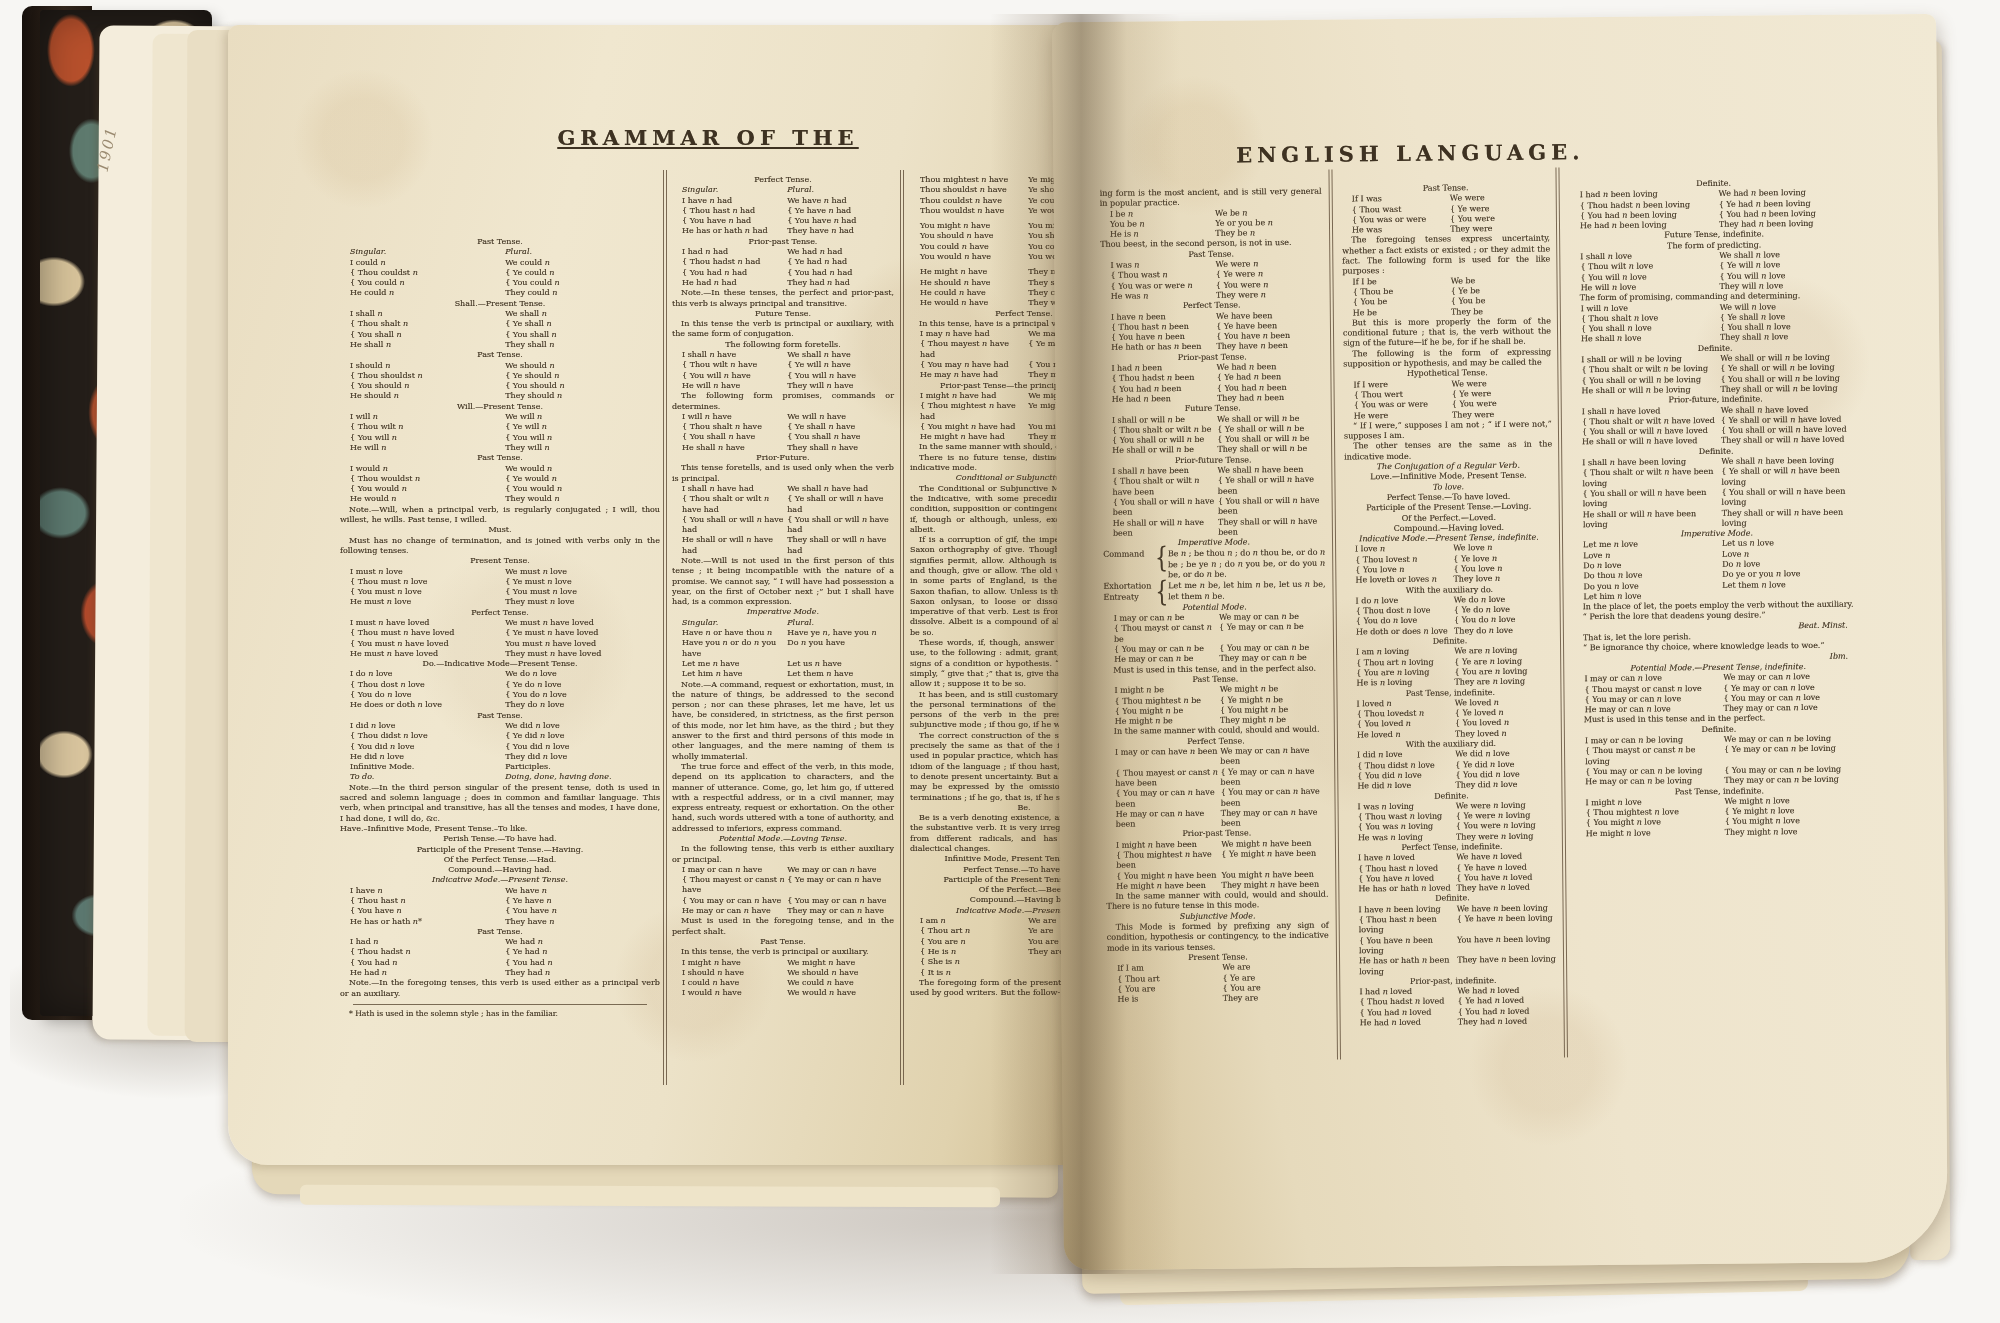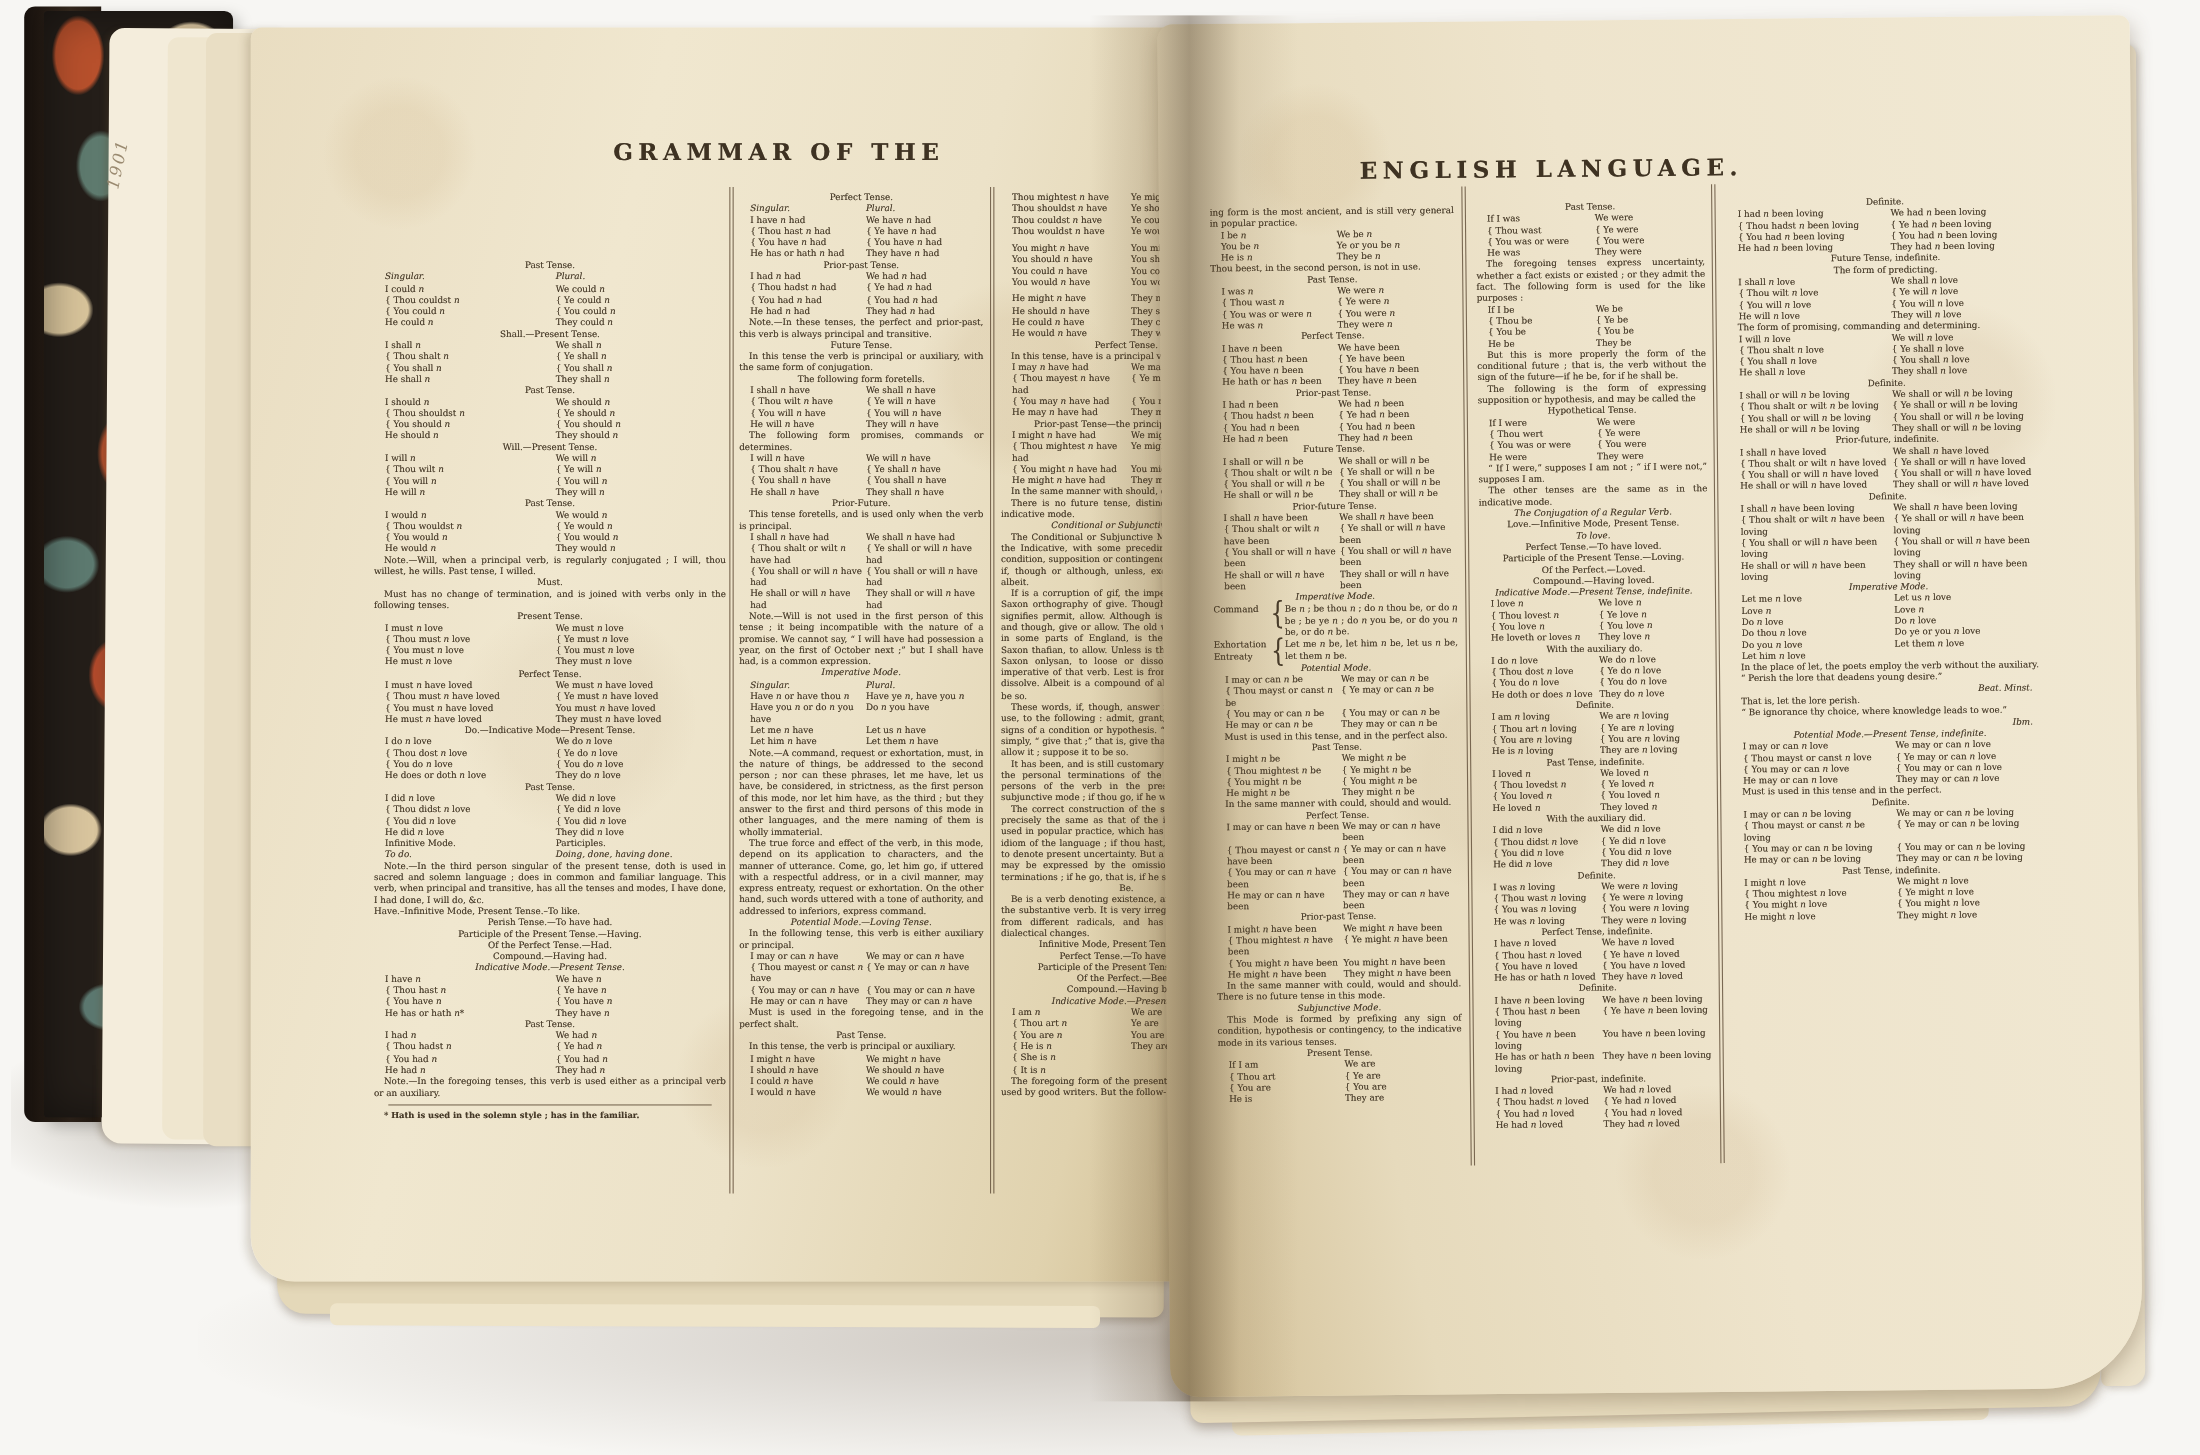--- a/index.html
+++ b/index.html
@@ -65,34 +65,34 @@
   #under-right-bottom2{left:1120px;top:1278px;width:688px;height:20px;background:#f0e6cc;border-radius:8px;transform:rotate(-1.2deg);z-index:1;}
   #under-right-side{left:1906px;top:40px;width:40px;height:1220px;background:#ece2ca;border-radius:4px 10px 14px 6px;
      transform:rotate(-.4deg);z-index:1;box-shadow:3px 2px 7px rgba(90,70,45,.25);}
   
   #gutter{position:absolute;left:990px;top:14px;width:190px;height:1260px;z-index:4;pointer-events:none;
     background:linear-gradient(to right,rgba(92,68,38,0) 0%,rgba(92,68,38,.20) 32%,rgba(58,40,18,.38) 48%,
                rgba(70,50,25,.30) 56%,rgba(120,95,60,.12) 72%,rgba(120,95,60,0) 100%);}
   
   .page-header{position:absolute;text-align:center;font-weight:bold;font-size:21px;letter-spacing:5px;
     color:#3e3222;text-shadow:0 0 .6px rgba(62,50,34,.6);}
-  #lp-header{left:240px;top:100px;width:480px;}
+  #lp-header{left:240px;top:100px;width:480px;text-decoration:underline;}
   #rp-header{left:112px;top:122px;width:490px;}
   .col{position:absolute;color:#463a29;text-shadow:0 0 .5px rgba(70,55,35,.55);}
   .line{font-size:8px;line-height:10.3px;}
   .center{text-align:center;}
   .it{font-style:italic;}
   .par{text-align:justify;text-indent:9px;}
   .pn{text-align:justify;}
   .pair{display:flex;font-size:8px;line-height:10.3px;}
   .pair .l{flex:0 0 51%;padding-left:10px;box-sizing:border-box;}
   .pair .r{flex:1;padding-left:2px;}
   .spacer{height:5px;}
   .hrule{border-top:1px solid #5c4c36;width:92%;margin:5px auto 4px auto;opacity:.8;}
-  .fnote{font-size:7.6px;font-weight:bold;}
+  .fnote{font-size:7.6px;}
   .att{text-align:right;padding-right:14px;}
   .cmdrow{display:flex;font-size:8px;line-height:10.3px;margin:1px 0;}
   .cmdlabel{flex:0 0 52px;white-space:pre-line;}
   .cmdbrace{flex:0 0 10px;font-size:20px;line-height:1;color:#463a29;transform:scaleY(1.4);}
   .cmdtext{flex:1;text-align:justify;}
   .divider{position:absolute;width:2px;border-left:1px solid rgba(92,74,52,.8);border-right:1px solid rgba(92,74,52,.8);}
 </style>
 </head>
 <body>
 

